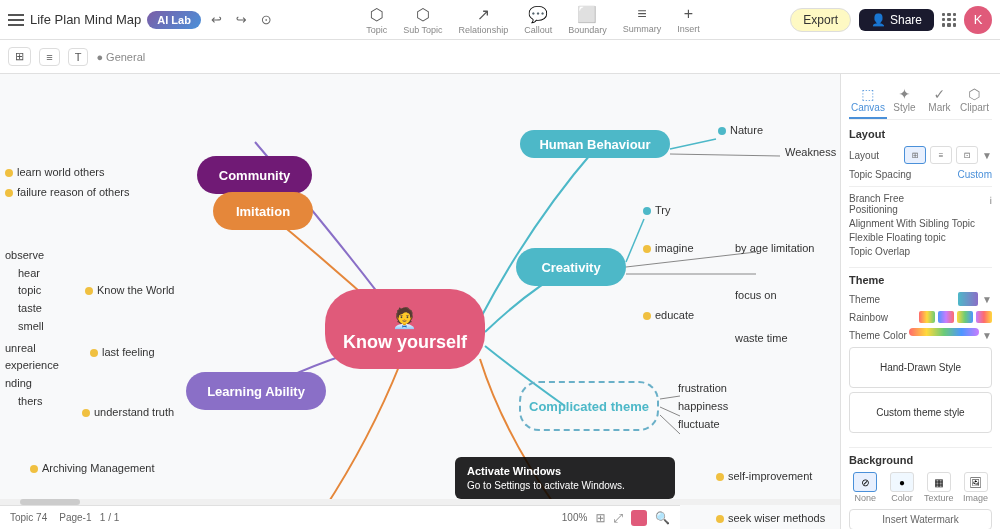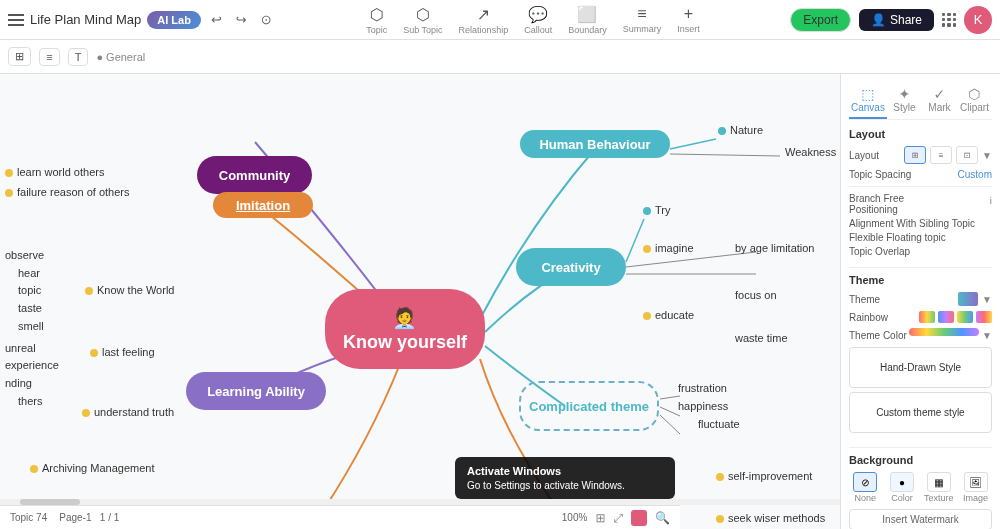--- a/index.html
+++ b/index.html
@@ -22,21 +22,21 @@
       color: #fff; border: none; border-radius: 12px;
       padding: 3px 10px; font-size: 11px; cursor: pointer; font-weight: 600;
     }
 
     .toolbar-action { background: none; border: none; cursor: pointer; color: #666; font-size: 13px; padding: 2px 4px; }
 
     .toolbar-tool { display: flex; flex-direction: column; align-items: center; gap: 1px; cursor: pointer; color: #555; }
     .toolbar-tool .tool-icon { font-size: 16px; }
     .toolbar-tool .tool-label { font-size: 9px; color: #888; }
 
-    .export-btn { background: #22c55e; border: 1px solid #ddd; border-radius: 12px; padding: 4px 12px; font-size: 12px; cursor: pointer; color: #333; }
+    .export-btn { background: #fef9c3; border: 1px solid #ddd; border-radius: 12px; padding: 4px 12px; font-size: 12px; cursor: pointer; color: #333; }
     .share-btn { background: #1a1a2e; border: none; border-radius: 6px; padding: 4px 12px; font-size: 12px; cursor: pointer; color: #fff; display: flex; align-items: center; gap: 4px; }
     .grid-icon { display: grid; grid-template-columns: 1fr 1fr 1fr; gap: 2px; width: 14px; height: 14px; }
     .grid-icon span { background: #666; border-radius: 1px; }
 
     
     .toolbar2 {
       display: flex; align-items: center; height: 34px;
       background: #fff; border-bottom: 1px solid #e0e0e0;
       padding: 0 8px; gap: 8px;
     }
@@ -58,21 +58,21 @@
       left: 325px; top: 215px; font-size: 18px; font-weight: 700;
       display: flex; flex-direction: column; align-items: center; justify-content: center; gap: 2px;
     }
     .node-avatar { font-size: 20px; }
 
     .node-community { width: 115px; height: 38px; background: #701a75; left: 197px; top: 48px; margin-top: 34px; }
     .node-human { width: 150px; height: 28px; background: #4db8c8; left: 520px; top: 56px; }
     .node-creativity { width: 110px; height: 38px; background: #4db8c8; left: 516px; top: 174px; }
     .node-complicated { width: 140px; height: 50px; background: transparent; border: 2px dashed #6ab0c8; color: #4db8c8; left: 519px; top: 307px; }
     .node-learning { width: 140px; height: 38px; background: #8a6fc7; left: 186px; top: 298px; }
-    .node-imitation { width: 100px; height: 26px; background: #e5873a; left: 213px; top: 118px; text-decoration: underline; }
+    .node-imitation { width: 100px; height: 38px; background: #e5873a; left: 213px; top: 118px; }
 
     
     .branch-item {
       position: absolute; font-size: 11px; color: #333; white-space: nowrap; cursor: pointer;
     }
     .branch-dot { display: inline-block; width: 8px; height: 8px; border-radius: 50%; background: #f0c040; margin-right: 4px; vertical-align: middle; }
     .branch-dot.teal { background: #4db8c8; }
 
     
     .right-panel {
@@ -313,21 +313,21 @@
     </div>
     <div class="branch-item" style="left:735px;top:168px;">by age limitation</div>
     <div class="branch-item" style="left:643px;top:235px;">
       <span class="branch-dot"></span>educate
     </div>
     <div class="branch-item" style="left:735px;top:215px;">focus on</div>
     <div class="branch-item" style="left:735px;top:258px;">waste time</div>
 
     <div class="branch-item" style="left:678px;top:308px;">frustration</div>
     <div class="branch-item" style="left:678px;top:326px;">happiness</div>
-    <div class="branch-item" style="left:678px;top:344px;margin-left:20px;">fluctuate</div>
+    <div class="branch-item" style="left:678px;top:344px;">fluctuate</div>
 
     <div class="branch-item" style="left:716px;top:396px;">
       <span class="branch-dot"></span>self-improvement
     </div>
     <div class="branch-item" style="left:716px;top:438px;">
       <span class="branch-dot"></span>seek wiser methods
     </div>
 
     <div class="status-bar">
       <span>Topic 74</span>

